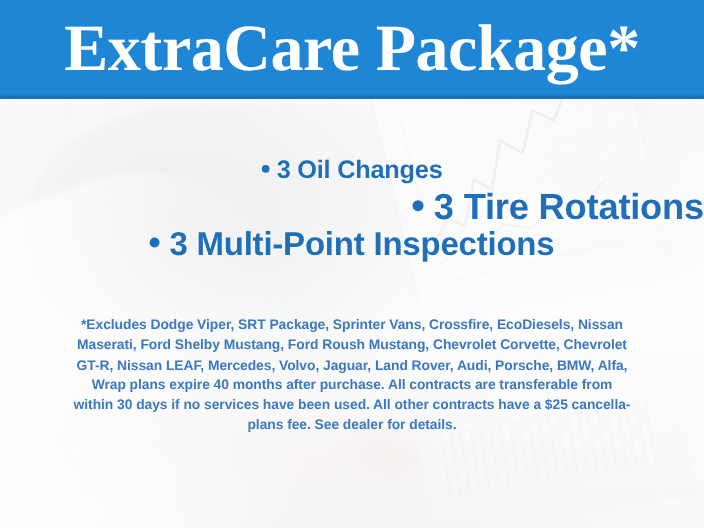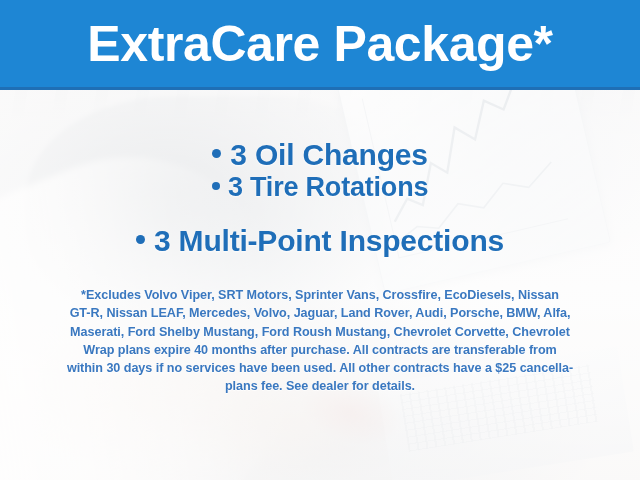--- a/index.html
+++ b/index.html
@@ -66,30 +66,30 @@
       filter:blur(2px);}
   
   .veil{inset:0;background:linear-gradient(180deg,
         rgba(255,255,255,.66) 0%, rgba(255,255,255,.74) 30%,
         rgba(255,255,255,.78) 62%, rgba(255,255,255,.70) 100%);}
 
   
   .banner{position:absolute;left:0;top:0;width:640px;height:90px;background:#1e86d4;
       display:flex;align-items:center;justify-content:center;
       border-bottom:3px solid #1f6fb5;box-sizing:border-box;}
-  .banner-title{color:#ffffff;font-size:50px;font-weight:bold;letter-spacing:-.4px;
-      line-height:1;white-space:nowrap;}
+  .banner-title{color:#ffffff;font-size:60px;font-weight:bold;letter-spacing:-.4px;
+      line-height:1;white-space:nowrap;font-family:Liberation Serif, serif;}
 
   
   .bullets{position:absolute;left:0;top:138px;width:640px;text-align:center;}
   .bullet-line{color:#1f6eb8;font-weight:bold;white-space:nowrap;
       text-shadow:0 1px 2px rgba(255,255,255,.85);letter-spacing:-.2px;}
-  .b1{font-size:30px;line-height:33px;}
-  .b2{font-size:27px;line-height:33px;}
-  .b3{font-size:30px;line-height:37px;margin-top:18px;}
+  .b1{font-size:23px;line-height:33px;}
+  .b2{font-size:33px;line-height:33px;text-align:right;}
+  .b3{font-size:30px;line-height:37px;}
   .dot{display:inline-block;width:.30em;height:.30em;border-radius:50%;
       background:#1f6eb8;vertical-align:.22em;margin-right:.30em;}
 
   
   .fineprint{position:absolute;left:22px;top:286px;width:596px;text-align:center;
       color:#3a78c0;font-size:12.6px;font-weight:bold;line-height:18.3px;
       letter-spacing:-.05px;text-shadow:0 1px 1px rgba(255,255,255,.9);}
   .fp-line{white-space:nowrap;}
 </style>
 </head>
@@ -127,21 +127,21 @@
     </div>
     <div class="bullet-line b2">
       <span class="dot"></span><span>3 Tire Rotations</span>
     </div>
     <div class="bullet-line b3">
       <span class="dot"></span><span>3 Multi-Point Inspections</span>
     </div>
   </div>
 
   <div class="fineprint">
-    <div class="fp-line">*Excludes Volvo Viper, SRT Motors, Sprinter Vans, Crossfire, EcoDiesels, Nissan</div>
+    <div class="fp-line">*Excludes Dodge Viper, SRT Package, Sprinter Vans, Crossfire, EcoDiesels, Nissan</div>
+    <div class="fp-line">Maserati, Ford Shelby Mustang, Ford Roush Mustang, Chevrolet Corvette, Chevrolet</div>
     <div class="fp-line">GT-R, Nissan LEAF, Mercedes, Volvo, Jaguar, Land Rover, Audi, Porsche, BMW, Alfa,</div>
-    <div class="fp-line">Maserati, Ford Shelby Mustang, Ford Roush Mustang, Chevrolet Corvette, Chevrolet</div>
     <div class="fp-line">Wrap plans expire 40 months after purchase. All contracts are transferable from</div>
     <div class="fp-line">within 30 days if no services have been used. All other contracts have a $25 cancella-</div>
     <div class="fp-line">plans fee. See dealer for details.</div>
   </div>
 
 </div>
 
 </body></html>

